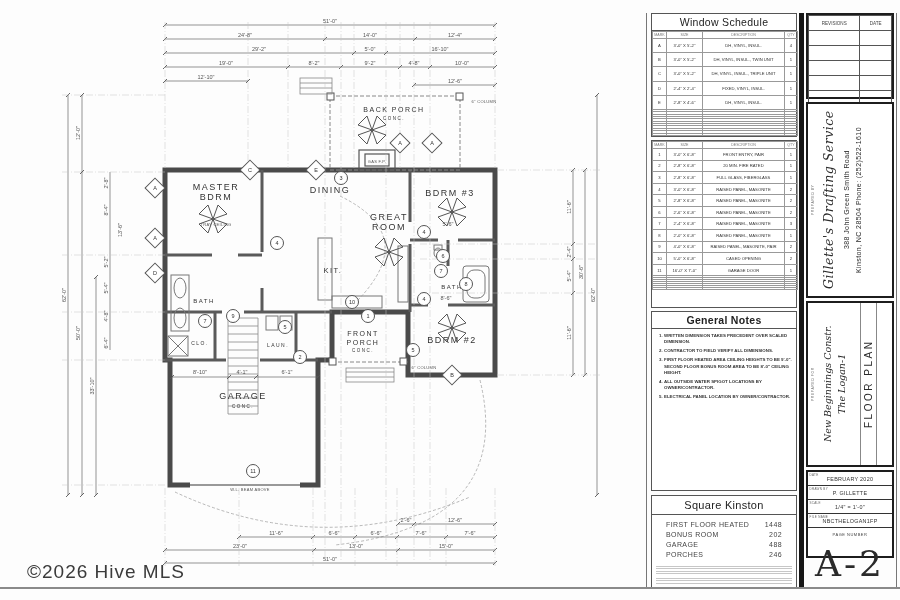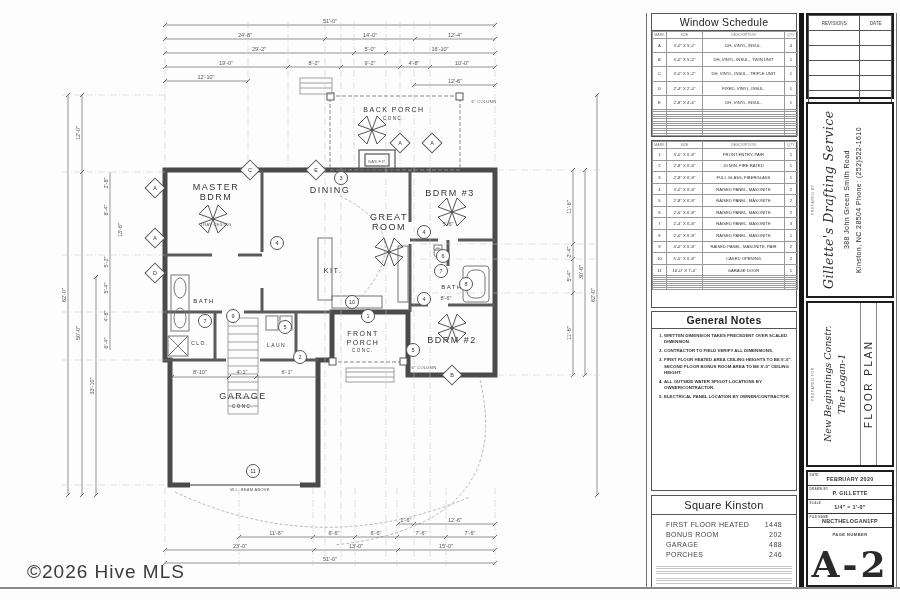--- a/index.html
+++ b/index.html
@@ -694,21 +694,21 @@
       <div class="vtxt company-city">Kinston, NC 28504   Phone:  (252)522-1610</div>
     </div>
 
     <div class="box" style="top:288px;height:166px;">
       <div class="vtxt side-label">PREPARED FOR</div>
       <div class="vtxt client-1">New Beginnings Constr.</div>
       <div class="vtxt client-2">The Logan-1</div>
       <div class="vtxt sheet-title">FLOOR PLAN</div>
     </div>
 
-    <div class="box" style="top:457px;height:117px;font-weight:bold;">
+    <div class="box" style="top:457px;height:88px;">
       <div class="inforow">
         <span class="lbl">DATE</span>
         <div class="val">FEBRUARY 2020</div>
       </div>
       <div class="inforow">
         <span class="lbl">DRAWN BY</span>
         <div class="val">P. GILLETTE</div>
       </div>
       <div class="inforow">
         <span class="lbl">SCALE</span>

